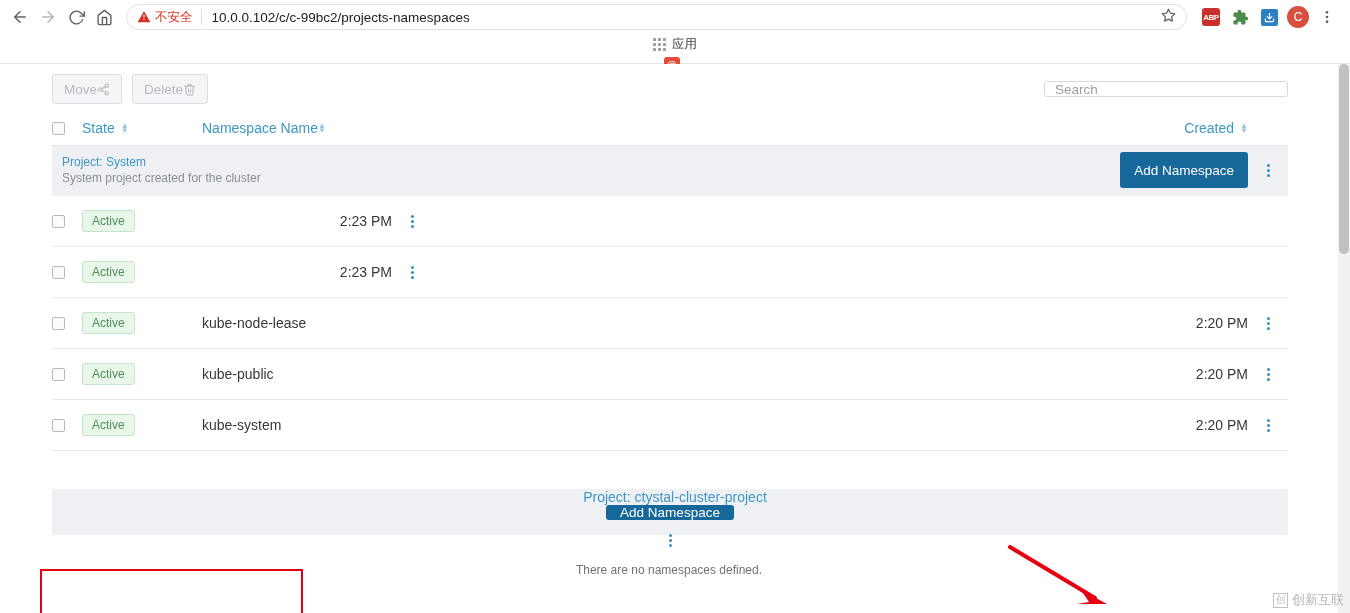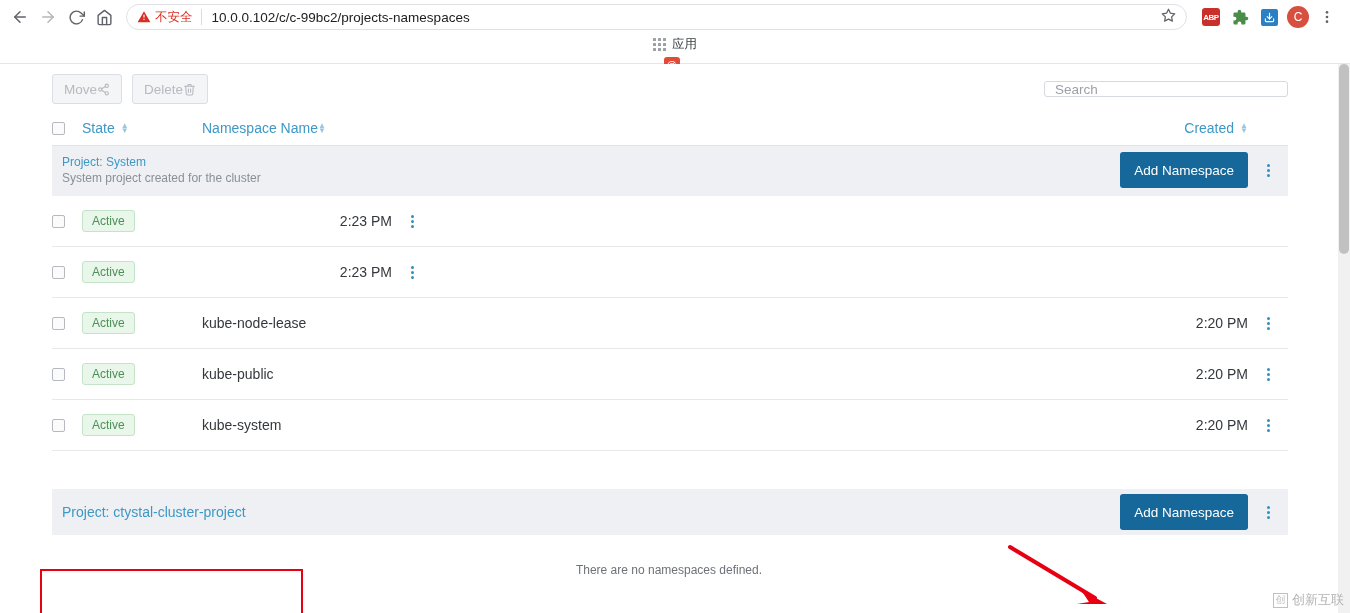--- a/index.html
+++ b/index.html
@@ -252,20 +252,21 @@
 
   .bottom-spacer { height: 38px; }
 
   .project-row {
     display: flex;
     align-items: center;
     background: #eef0f3;
     height: 46px;
     position: relative;
     margin: 0 50px 0 52px;
+    flex-direction: column;
   }
   .project-label {
     color: #3d98c6;
     font-size: 14px;
     padding-left: 10px;
   }
   .empty-msg {
     text-align: center;
     color: #6d7179;
     font-size: 12px;

